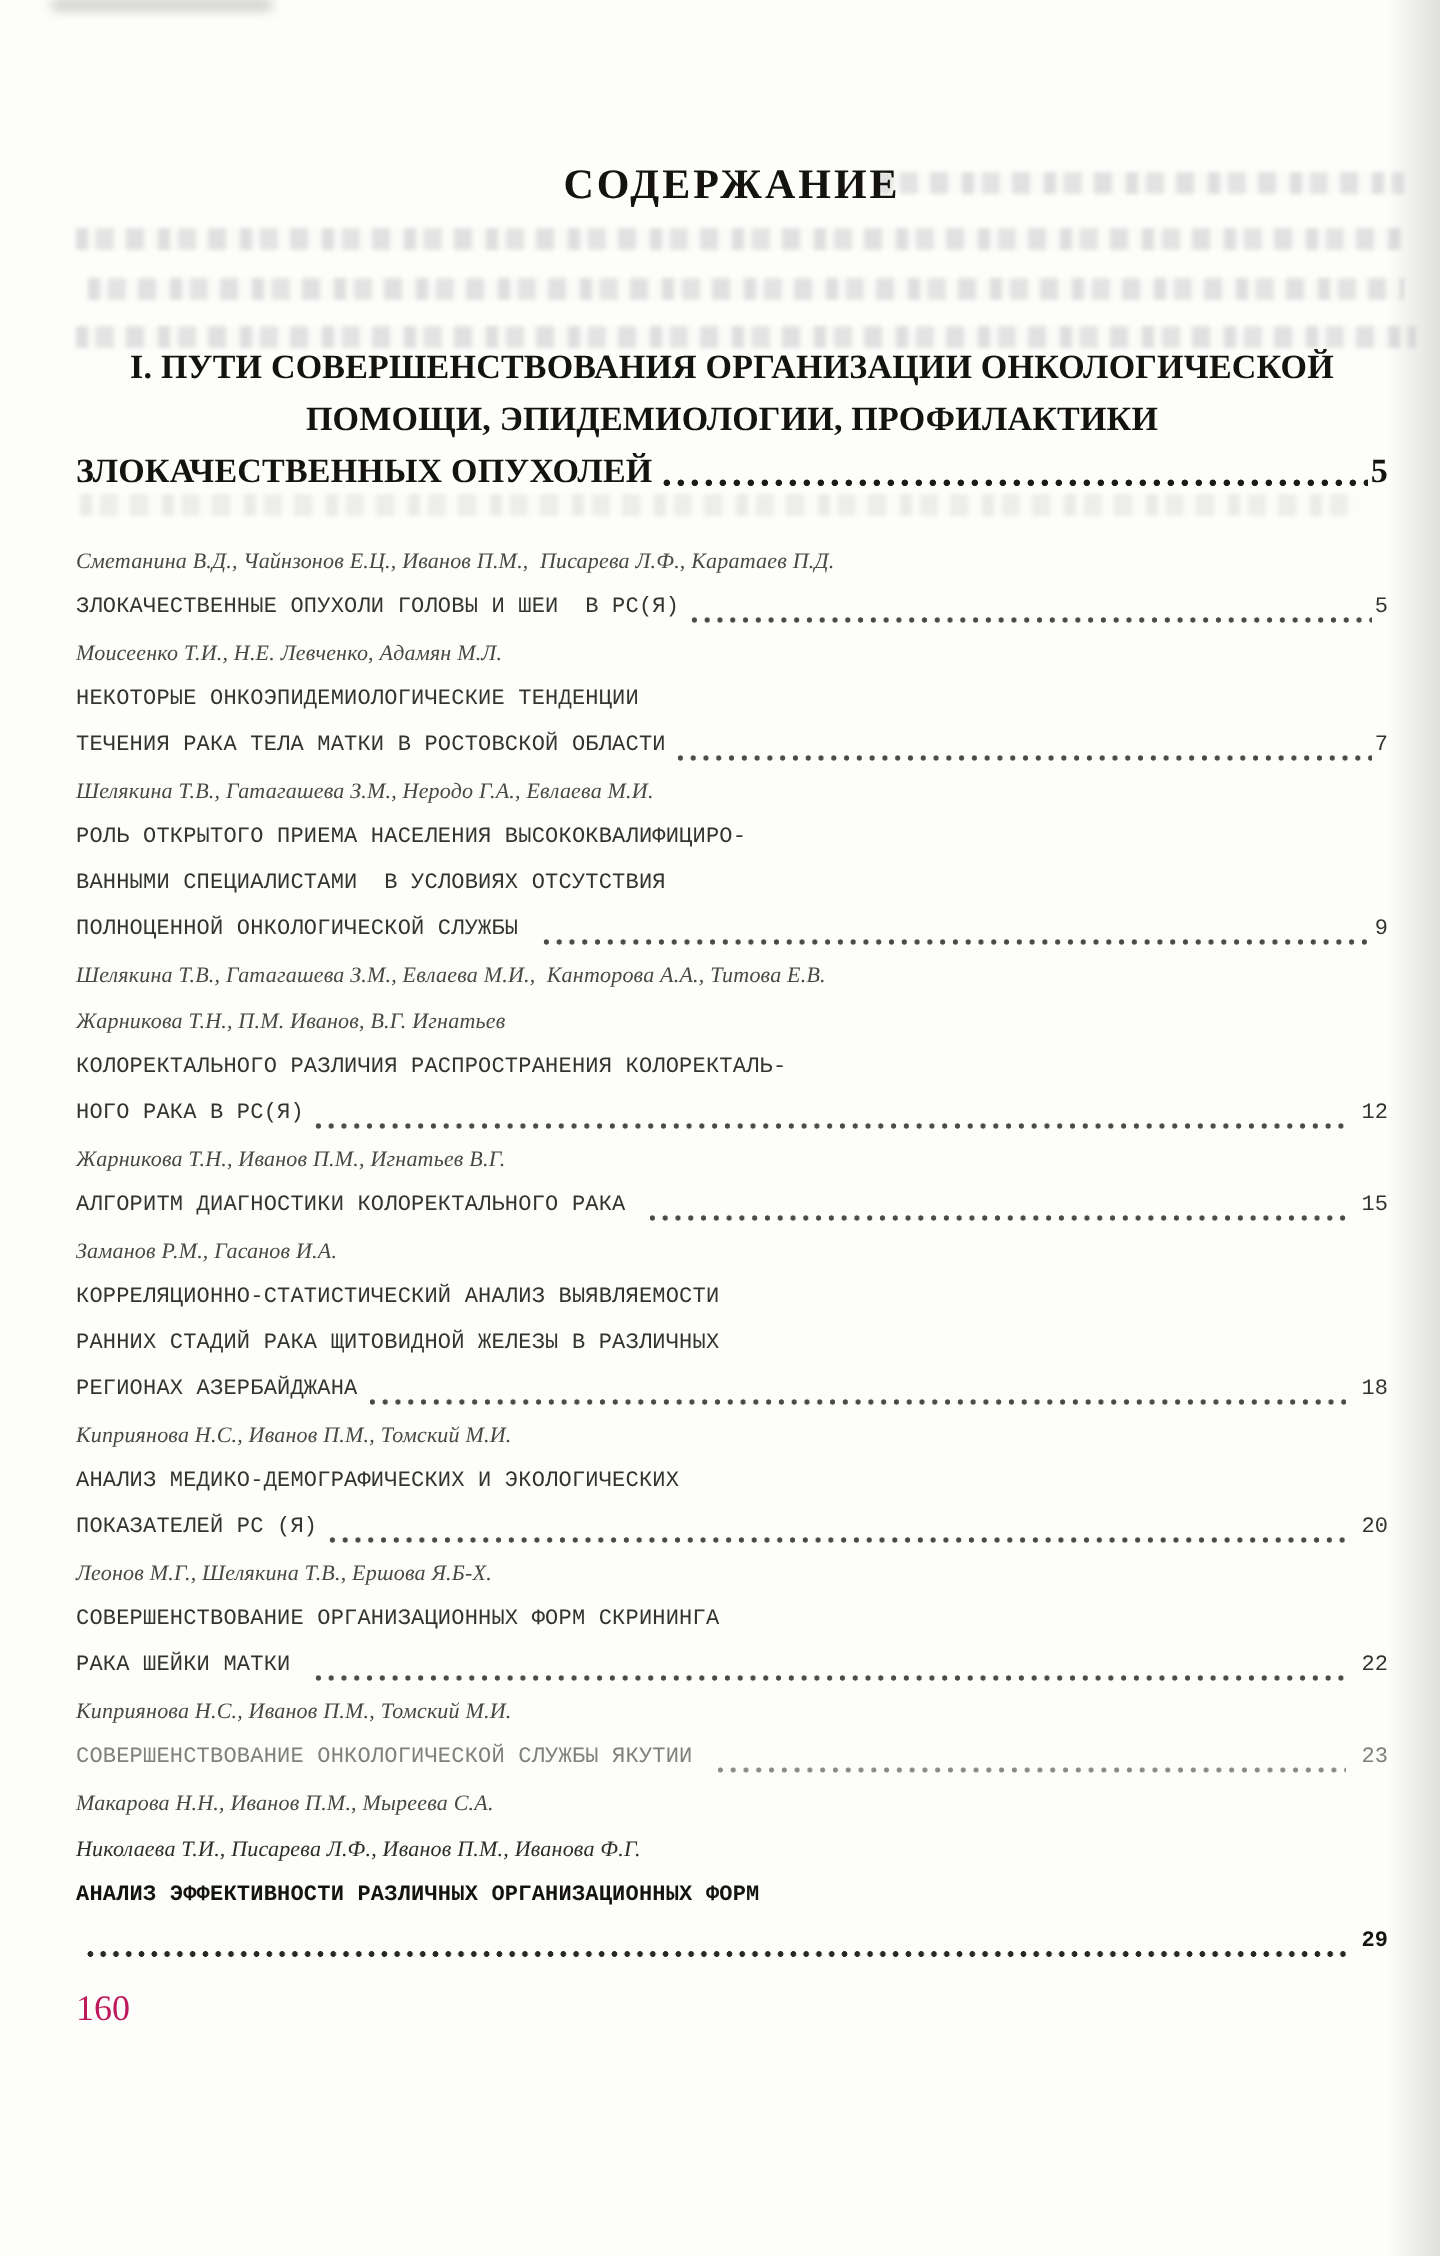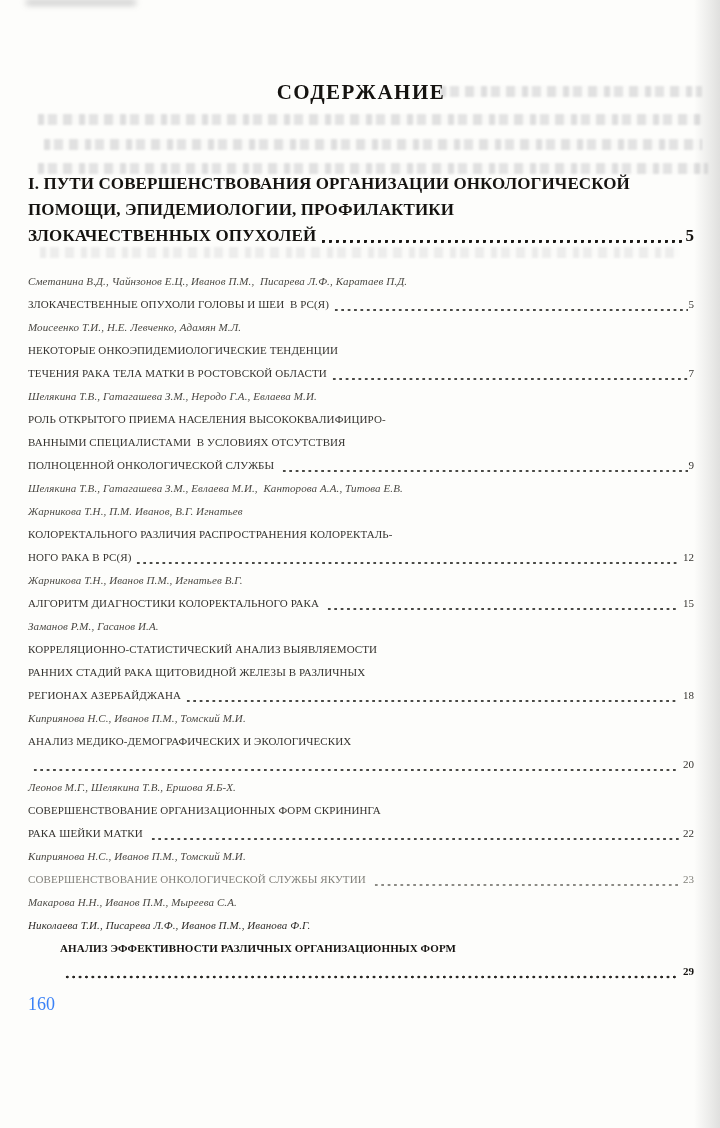--- a/index.html
+++ b/index.html
@@ -33,39 +33,40 @@
       rgba(110,110,118,0.46) 25px 34px, rgba(110,110,118,0.05) 34px 41px);
   }
   .ghost-line.g1 { top: 86px;  left: 440px; width: 262px; }
   .ghost-line.g2 { top: 114px; left: 38px;  width: 664px; }
   .ghost-line.g3 { top: 139px; left: 44px;  width: 658px; }
   .ghost-line.g4 { top: 163px; left: 38px;  width: 670px; }
   .ghost-line.g5 { top: 247px; left: 40px;  width: 640px; opacity: 0.25; }
 
   .content {
     position: relative;
-    padding: 80px 26px 0 28px;
+    padding: 80px 26px 0 38px;
     box-sizing: border-box;
     width: 100%; height: 100%;
   }
   .doc-title {
     margin: 0 0 66px 0;
     text-align: center;
     font-size: 21px;
     font-weight: 700;
     letter-spacing: 1.5px;
     color: var(--ink-bold, #151310);
   }
   .section-heading {
     font-weight: 700;
     font-size: 17px;
     line-height: 26px;
     letter-spacing: 0.1px;
     color: var(--ink-bold, #151310);
     margin-bottom: 21px;
+    text-align: center;
   }
   .section-heading .h-line { white-space: pre; }
   .lead-row { display: flex; align-items: baseline; }
   .lead-row .ttext { white-space: pre; }
   .leader {
     flex: 1 1 auto;
     min-width: 14px;
     align-self: flex-end;
     height: 6px;
     margin: 0 1px 3px 5px;
@@ -83,35 +84,35 @@
   .pagenum { white-space: pre; }
 
   .toc { font-size: 11px; line-height: 23px; }
   .entry { margin: 0; }
   .authors {
     font-style: italic;
     color: var(--author-ink, #4a4843);
     white-space: pre;
     letter-spacing: 0.1px;
   }
-  .title-line { display: flex; align-items: flex-end; color: var(--ink, #35332f); }
+  .title-line { display: flex; align-items: flex-end; color: var(--ink, #35332f); font-family: Liberation Mono, monospace; }
   .title-line .ttext { white-space: pre; letter-spacing: 0.1px; }
-  .entry.em .title-line { font-weight: 700; color: var(--ink-bold, #151310); margin-left: 32px; }
+  .entry.em .title-line { font-weight: 700; color: var(--ink-bold, #151310); }
   .entry.em .authors { color: #2e2c29; }
   .entry.em .leader {
     background-image: radial-gradient(circle at 2.2px 3px, #2a2825 1.3px, rgba(0,0,0,0) 1.6px);
   }
   .entry.faded .title-line { color: var(--faded-ink, #81807a); }
   .entry.faded .leader {
     background-image: radial-gradient(circle at 2.2px 3px, #8b8a84 1.1px, rgba(0,0,0,0) 1.45px);
   }
   .folio {
     margin-top: 11px;
     font-size: 18px;
-    color: #3b82f6;
+    color: #be185d;
   }
 </style>
 </head>
 <body>
 
 <div class="scan" style="--paper: #fdfdfb; --ink: #35332f; --ink-bold: #151310; --author-ink: #4a4843; --faded-ink: #81807a;">
   <div class="ghosts">
     <div class="ghost-line g1"></div>
     <div class="ghost-line g2"></div>
     <div class="ghost-line g3"></div>
@@ -222,20 +223,21 @@
           </div>
   </div>
 
   <div class="entry">
     <div class="authors">Киприянова Н.С., Иванов П.М., Томский М.И.</div>
     <div class="titles">
             <div class="title-line lead-row">
               <span class="ttext">АНАЛИЗ МЕДИКО-ДЕМОГРАФИЧЕСКИХ И ЭКОЛОГИЧЕСКИХ</span>
             </div>
             <div class="title-line lead-row">
+              <span class="ttext">ПОКАЗАТЕЛЕЙ РС (Я)</span>
               <span class="leader"></span>
               <span class="pagenum"> 20</span>
             </div>
           </div>
   </div>
 
   <div class="entry">
     <div class="authors">Леонов М.Г., Шелякина Т.В., Ершова Я.Б-Х.</div>
     <div class="titles">
             <div class="title-line lead-row">

